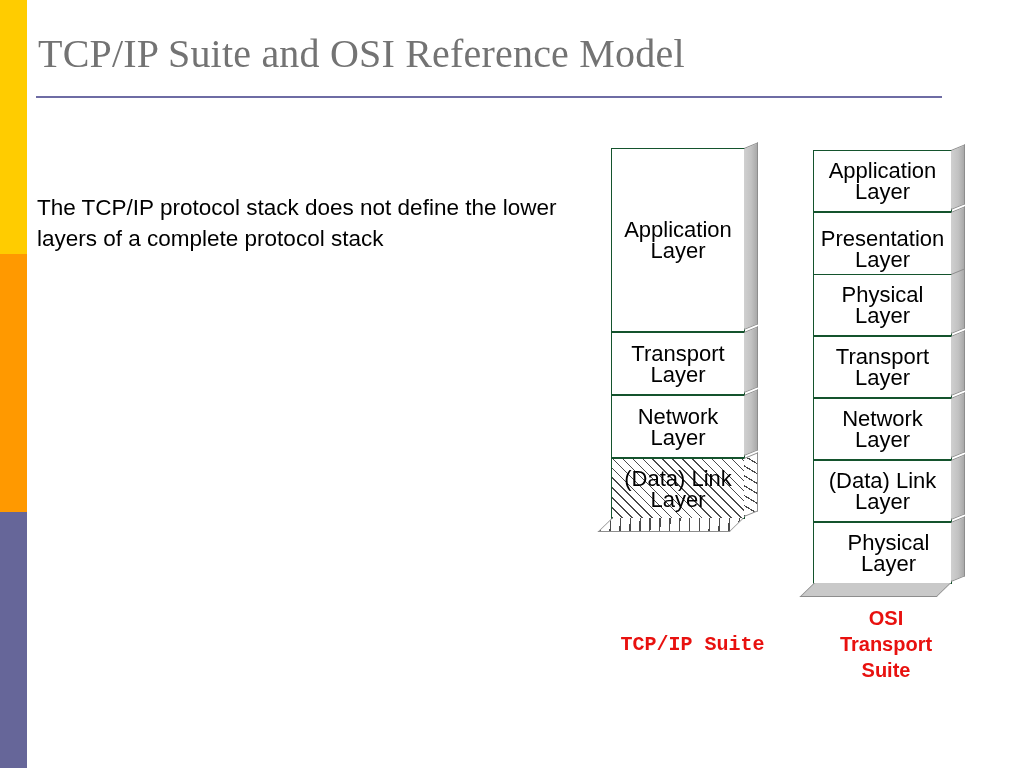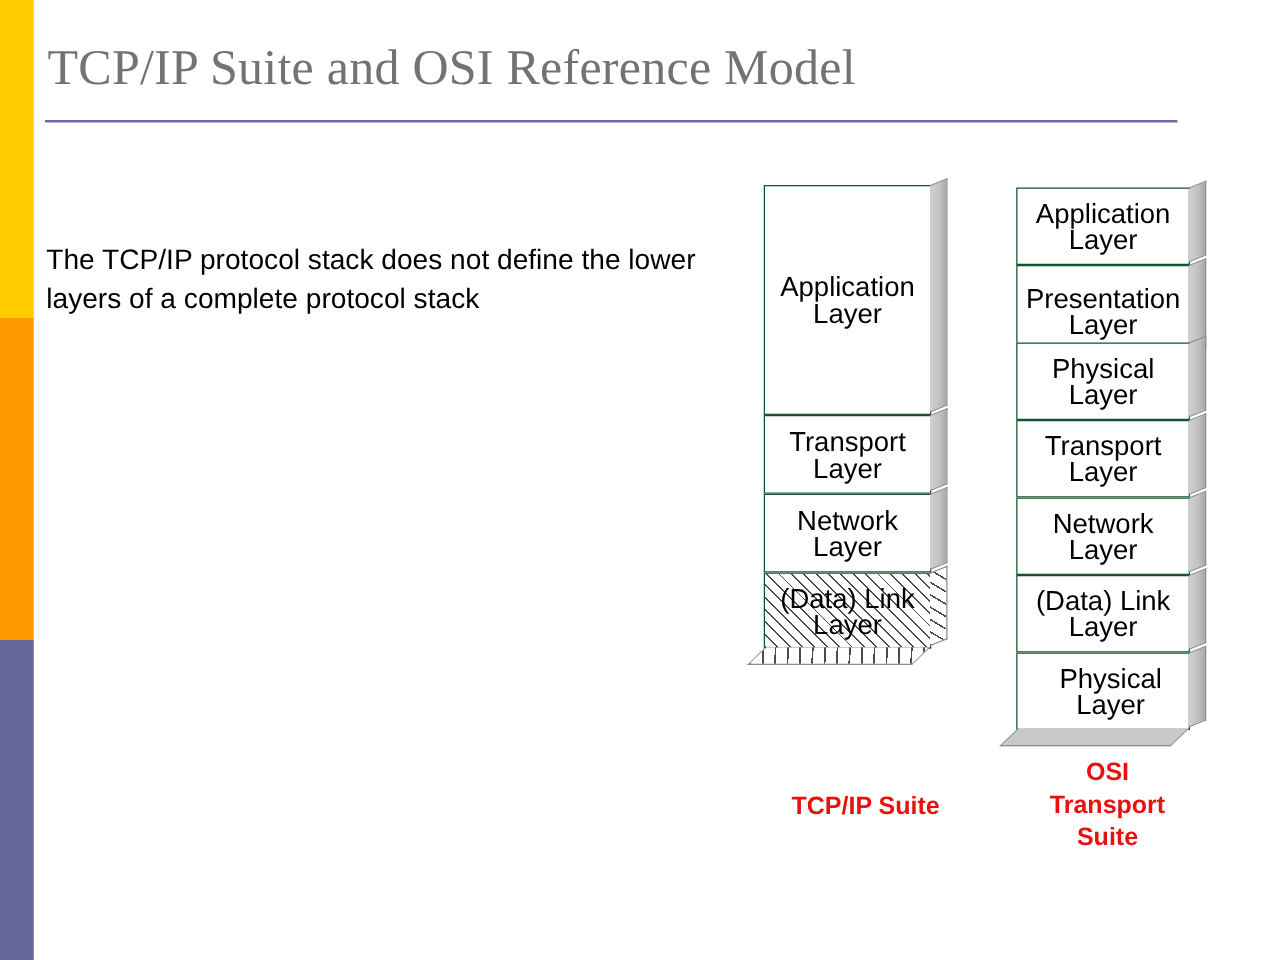--- a/index.html
+++ b/index.html
@@ -133,21 +133,21 @@
 
   
   .caption {
     position: absolute;
     text-align: center;
     font-size: 20px;
     line-height: 26px;
     font-weight: bold;
     color: #E8110F;
   }
-  #caption-tcpip { left: 585px; top: 632px; width: 215px; }
+  #caption-tcpip { left: 585px; top: 632px; width: 215px; font-family: Liberation Mono, monospace; }
   #caption-osi   { left: 806px; top: 605px; width: 160px; }
 </style>
 </head>
 <body>
 
 <div id="rail">
   <div class="seg seg-yellow"></div>
   <div class="seg seg-orange"></div>
   <div class="seg seg-purple"></div>
 </div>

